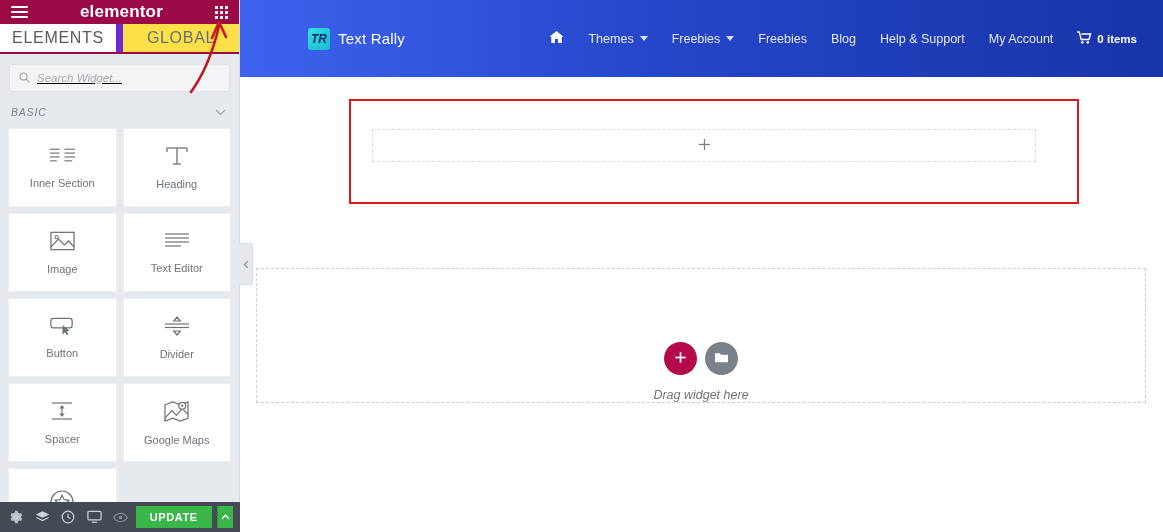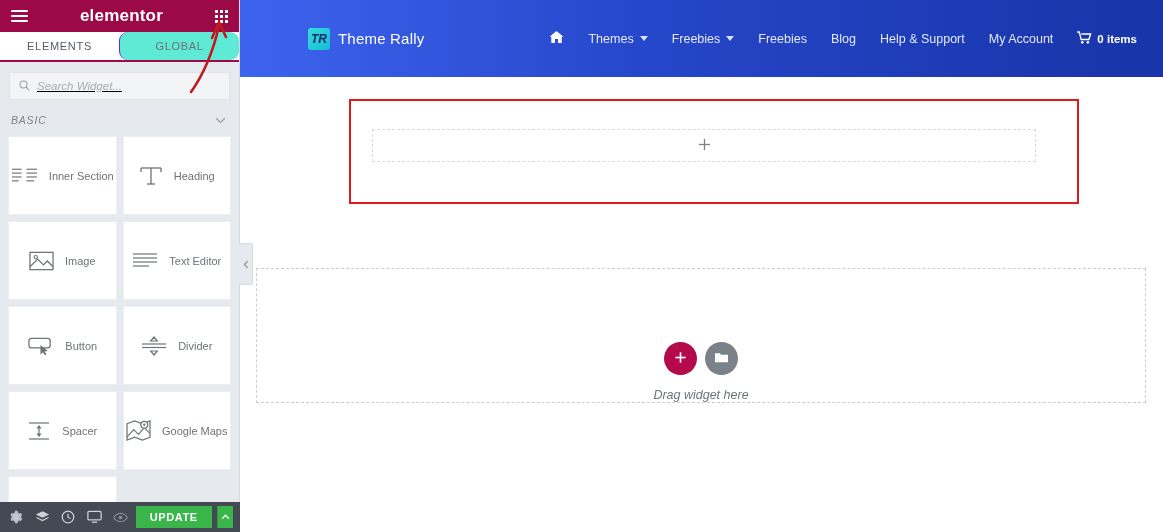--- a/index.html
+++ b/index.html
@@ -13,45 +13,45 @@
 
   
   .panel {
     position: absolute; left: 0; top: 0;
     width: 240px; height: 532px;
     background: #e6eaee;
     border-right: 1px solid #d5dadf;
   }
   .panel-header {
     position: relative;
-    height: 32px;
+    height: 24px;
     background: #9b0a46;
     display: flex; align-items: center;
     padding: 0 11px;
   }
   .panel-title {
     flex: 1; text-align: center;
     color: #ffffff;
     font-size: 17px; font-weight: bold;
     letter-spacing: .2px;
   }
   .hamburger { width: 17px; display: flex; flex-direction: column; gap: 3px; cursor: pointer; }
   .hamburger i { display: block; height: 2px; background: #fff; border-radius: 1px; }
   .apps-grid { display: grid; grid-template-columns: repeat(3, 3px); grid-template-rows: repeat(3, 3px);
                gap: 2px; cursor: pointer; }
   .apps-grid i { display: block; width: 3px; height: 3px; background: #fff; }
 
   .tabs { display: flex; height: 30px; background: #f2f4f6; border-bottom: 2px solid #9b0a46; }
   .tab {
     flex: 1; display: flex; align-items: center; justify-content: center;
-    font-size: 11px; letter-spacing: .7px; color: #6b7177;
+    font-size: 16px; letter-spacing: .7px; color: #6b7177;
     cursor: pointer; background: #eceff2;
   }
   .tab.active { background: #ffffff; color: #555b61; }
-  .tab:last-child { background: #5eead4; border-left: 1px solid #6d28d9; border-radius: 9px; }
+  .tab:last-child { background: #fde047; border-left: 7px solid #6d28d9; }
 
   .search-wrap { padding: 10px 9px 8px; background: #e6eaee; text-decoration: underline; }
   .search-box {
     display: flex; align-items: center; gap: 7px;
     height: 28px; background: #f2f4f6;
     border: 1px solid #e0e4e8; border-radius: 2px;
     padding: 0 9px;
   }
   .search-box input {
     border: none; outline: none; background: transparent;
@@ -66,21 +66,21 @@
   }
   .section-head span { font-size: 10.5px; letter-spacing: .8px; color: #7d848a; font-style: italic; }
 
   .widget-grid {
     display: grid; grid-template-columns: 1fr 1fr;
     gap: 6px; padding: 0 8px;
   }
   .widget-card {
     background: #ffffff; border: 1px solid #eceff1;
     height: 79px;
-    display: flex; flex-direction: row;
+    display: flex; flex-direction: column;
     align-items: center; justify-content: center; gap: 11px;
     cursor: move;
   }
   .widget-card .wlabel { font-size: 11px; color: #6d7378; }
   .widget-card svg { display: block; }
 
   
   .bottom-bar {
     position: absolute; left: 0; bottom: 0;
     width: 240px; height: 30px;
@@ -405,21 +405,21 @@
           <path d="M5.6 1 L1.6 5 L5.6 9" fill="none" stroke="#8a9199" stroke-width="1.4"></path>
         </svg>
     </span>
   </div>
 
   <div class="canvas">
 
     <div class="site-nav">
       <div class="brand">
         <div class="brand-badge">TR</div>
-        <div class="brand-name">Theme Rally</div>
+        <div class="brand-name">Text Rally</div>
       </div>
 
       <div class="nav-menu">
         <div class="nav-item">
           <span>
             <svg width="15" height="14" viewBox="0 0 16 15" fill="#ffffff">
               <path d="M8 1 L15.4 7.3 L13.6 7.3 L13.6 14 L9.6 14 L9.6 9.6 L6.4 9.6 L6.4 14 L2.4 14 L2.4 7.3 L0.6 7.3 Z"></path>
             </svg>
           </span>
         </div>

